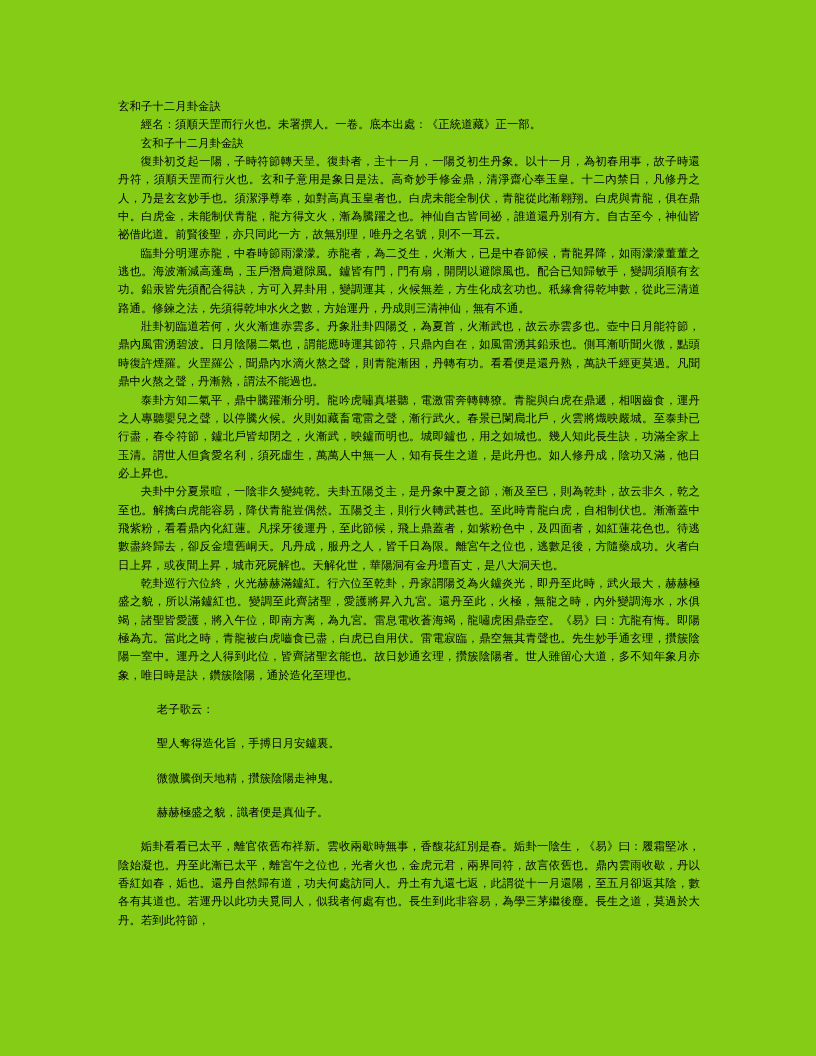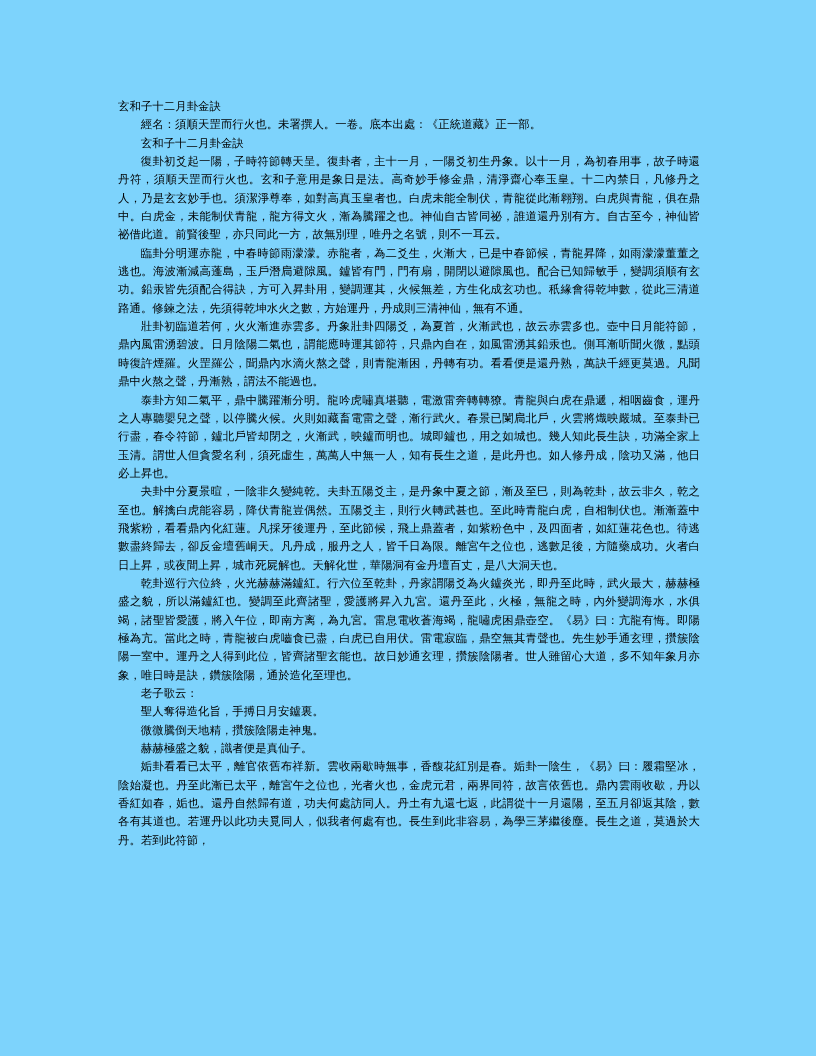--- a/index.html
+++ b/index.html
@@ -11,21 +11,21 @@
     width: 816px;
     height: 1056px;
     overflow: hidden;
     font-family: "DejaVu Serif", "Liberation Serif", serif;
     color: #000000;
   }
   .page {
     position: relative;
     width: 816px;
     height: 1056px;
-    background: #7dd3fc;
+    background: #84cc16;
     box-sizing: border-box;
     padding: 97px 116px 0 118px;
   }
   .doc-body {
     font-size: 11.4px;
     line-height: 18.35px;
     text-align: justify;
     text-justify: inter-character;
     letter-spacing: 0.05px;
   }
@@ -38,26 +38,26 @@
     margin: 0;
     text-indent: 2em;
     text-align: justify;
     text-justify: inter-character;
     white-space: normal;
   }
   p.para:last-child {
     text-align: justify;
   }
   .verse-label {
-    margin: 0;
+    margin: 16px;
     text-indent: 2em;
     text-align: left;
   }
   .verse-line {
-    margin: 0;
+    margin: 16px;
     text-indent: 2em;
     text-align: left;
     white-space: pre-wrap;
   }
 </style>
 </head>
 <body>
 
 <div class="page">
   <div class="doc-body">

